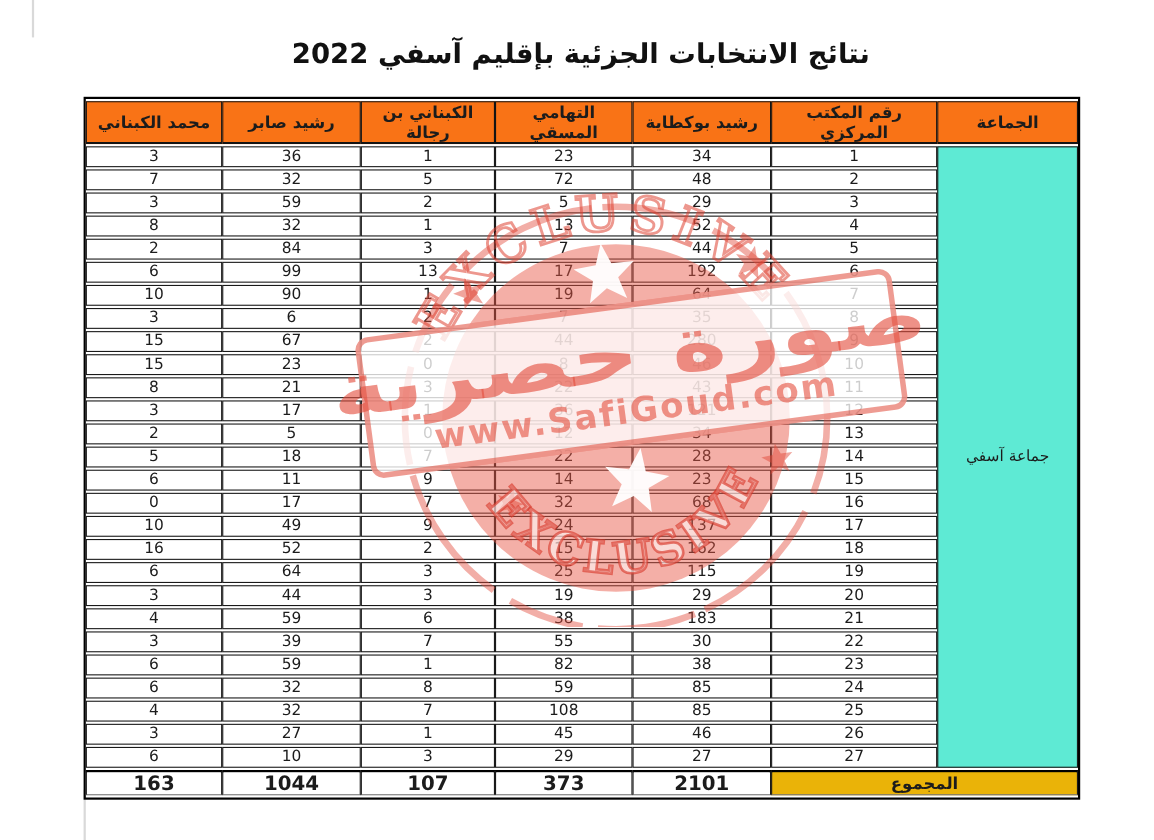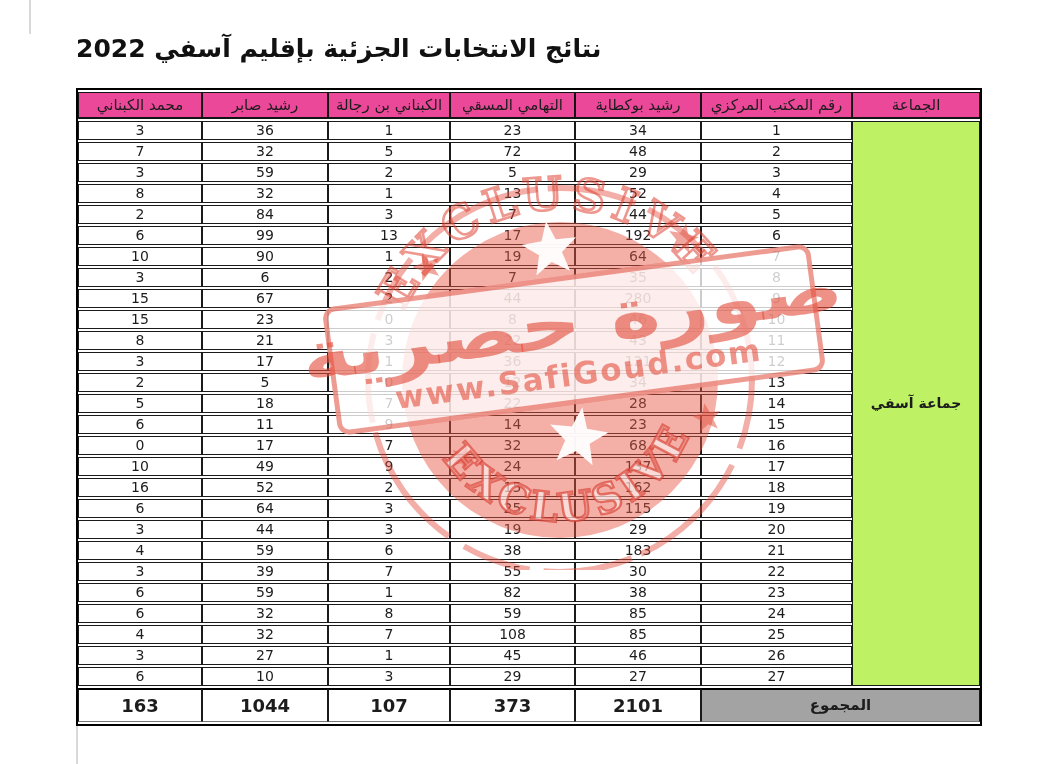--- a/index.html
+++ b/index.html
@@ -7,69 +7,69 @@
   body {
     width: 1049px; height: 764px;
     position: relative;
     overflow: hidden;
     font-family: "DejaVu Sans", sans-serif;
     color: #1c1c1c;
   }
   .page-title {
     position: absolute;
     left: 76px; top: 34px; width: 904px;
-    text-align: left;
+    text-align: center;
     font-size: 25px;
     font-weight: bold;
     direction: rtl;
     color: #111;
   }
   .results-table {
     position: absolute;
     left: 76px; top: 88px;
     width: 904px;
     direction: rtl;
     border-collapse: separate;
     border-spacing: 0 2px;
     table-layout: fixed;
     border: 2px solid #000;
   }
   .results-table th {
-    background: #ec4899;
+    background: #f97316;
     border: 1px solid #141414;
     border-bottom-width: 2px;
     height: 27px;
     font-size: 15px;
-    font-weight: normal;
+    font-weight: bold;
     text-align: center;
     vertical-align: middle;
   }
   .results-table td {
     border: 1px solid #1a1a1a;
     height: 17px;
     font-size: 14px;
     line-height: 17px;
     text-align: center;
     vertical-align: middle;
     padding: 0;
   }
   .commune-cell {
-    background: #bef264;
+    background: #5eead4;
     font-size: 15px;
-    font-weight: bold;
+    font-weight: normal;
   }
   .total-row td {
-    height: 34px;
+    height: 23px;
     font-size: 18px;
     font-weight: bold;
     border-top: 2px solid #000;
     border-bottom-color: #777;
   }
   .total-row .total-label {
-    background: #a3a3a3;
+    background: #eab308;
     font-size: 15px;
   }
   
   .watermark {
     position: absolute;
     left: 300px; top: 150px;
     width: 545px; height: 420px;
     pointer-events: none;
     z-index: 5;
   }

